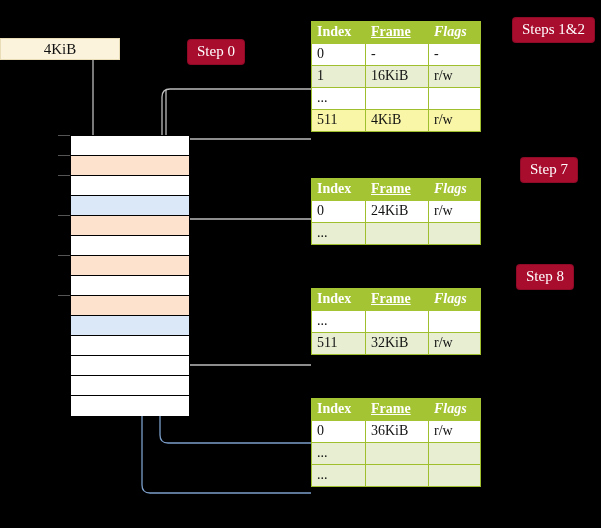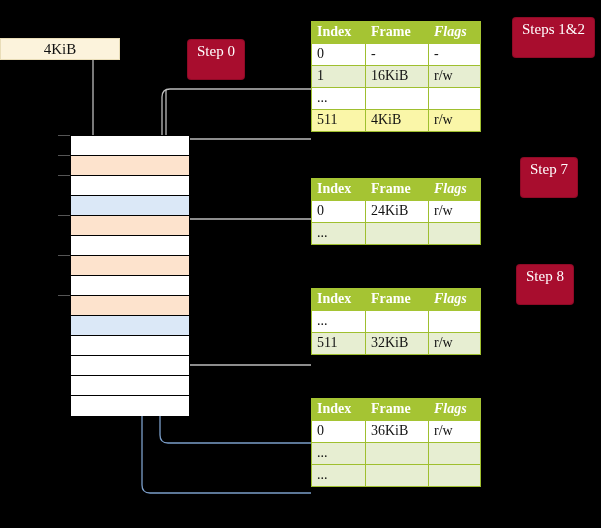--- a/index.html
+++ b/index.html
@@ -11,21 +11,21 @@
   .stage{position:absolute;left:0;top:0;width:601px;height:528px;}
 
   
   .pill{
     position:absolute;
     background:#a80d2e;
     color:#ffffff;
     font-family:"Liberation Serif", serif;
     font-size:15px;
     line-height:19px;
-    padding:2px 9px 18px 9px;
+    padding:2px 9px 3px 9px;
     border-radius:3px;
     white-space:nowrap;
     box-shadow:0 0 0 1px #8e0a26;
     text-align:center;
   }
 
   
   .kbox{
     position:absolute;
     background:#fcf3dc;
@@ -84,21 +84,21 @@
     background:#a5c433;
     color:#ffffff;
     font-weight:bold;
     font-size:14px;
     border-color:#a5c433;
   }
   .ptbl td.c0{width:54px;}
   .ptbl td.c1{width:63px;}
   .ptbl td.c2{width:52px;}
   .ptbl th.c0{width:54px;}
-  .ptbl th.c1{width:63px;}
+  .ptbl th.c1{width:63px;text-decoration:underline;}
   .ptbl th.c2{width:52px;font-style:italic;}
   tr.alt td{background:#e7eed2;}
   tr.plain td{background:#ffffff;}
   td.hl{background:#faf6a8 !important;}
 
   
   svg.wires{position:absolute;left:0;top:0;width:601px;height:528px;overflow:visible;}
 </style>
 </head>
 <body>

